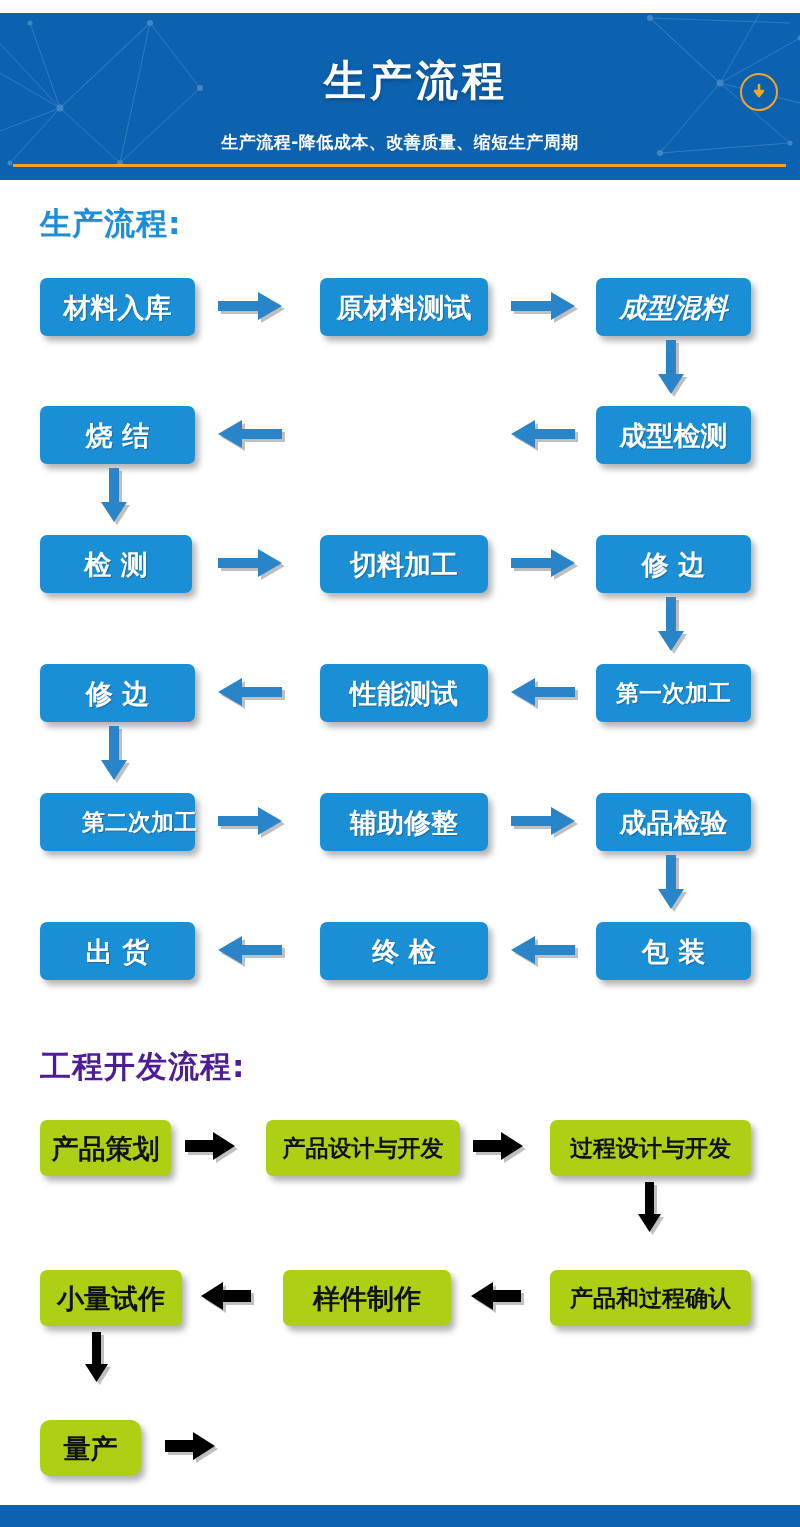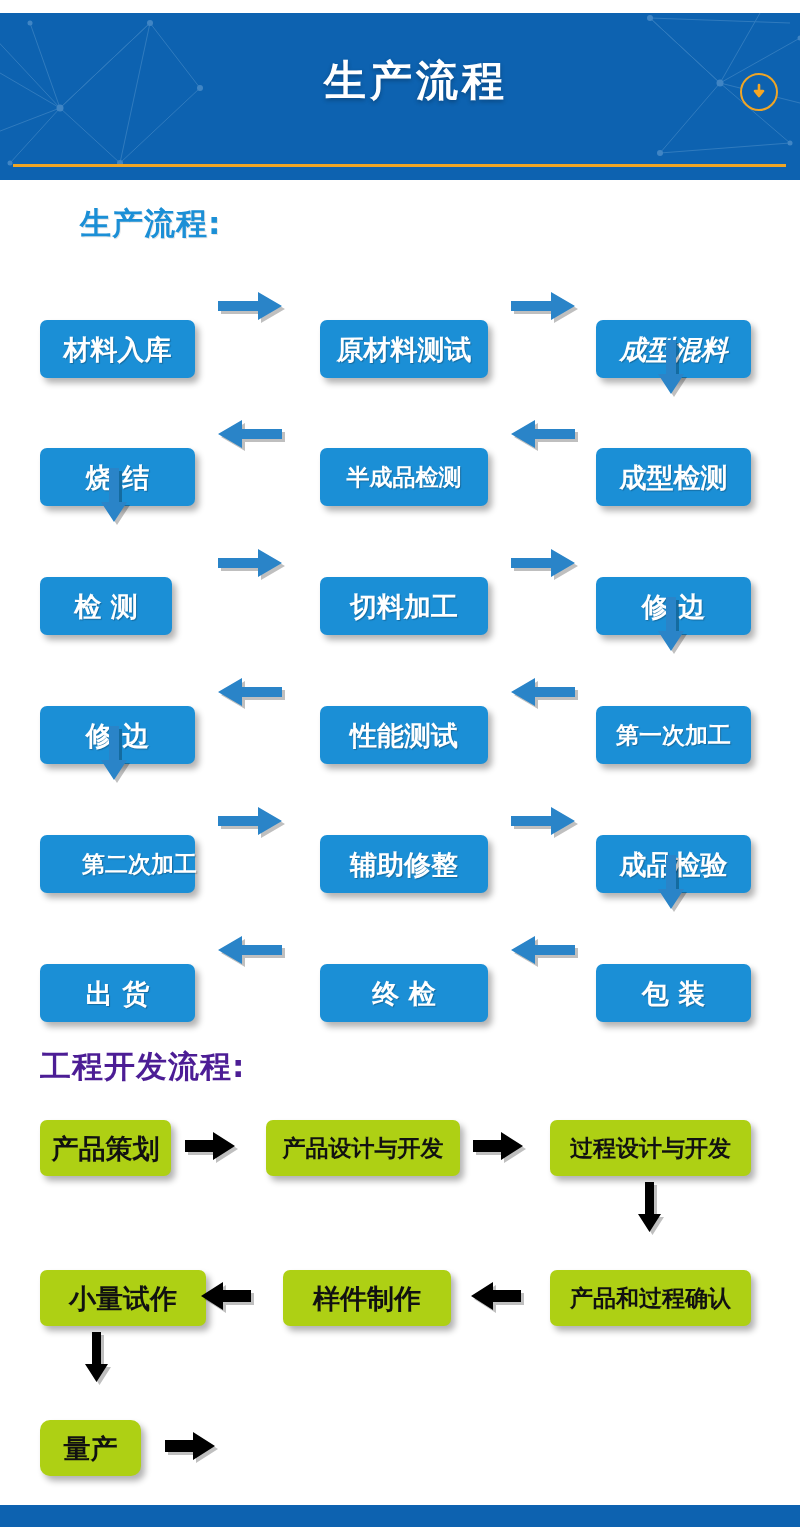--- a/index.html
+++ b/index.html
@@ -53,21 +53,20 @@
   
   .box{
     position:absolute;display:flex;align-items:center;justify-content:center;
     border-radius:7px;box-sizing:border-box;
     font-weight:bold;white-space:nowrap;line-height:1;
   }
   .box.blue{
     background:#1b8fd6;color:#ffffff;font-size:27px;
     box-shadow:4px 5px 6px rgba(0,0,0,.30);
     text-shadow:1px 1px 1px rgba(0,0,0,.25);
-    margin-top:42px;
   }
   .box.green{
     background:#aed014;color:#111111;font-size:27px;
     box-shadow:4px 5px 6px rgba(0,0,0,.30);
   }
   .box.sm{font-size:23px;}
 
   
   .arrow{position:absolute;}
   .arrow svg{display:block;overflow:visible;}
@@ -98,32 +97,33 @@
           <circle cx="30" cy="10" r="2.5"></circle>
         <circle cx="720" cy="70" r="3.5"></circle>
           <circle cx="650" cy="5" r="3"></circle>
         <circle cx="660" cy="140" r="3"></circle>
           <circle cx="790" cy="130" r="2.5"></circle>
         <circle cx="800" cy="25" r="2.5"></circle>
       </g>
     </svg>
 
     <div class="title">生产流程</div>
+    <div class="subtitle">生产流程-降低成本、改善质量、缩短生产周期</div>
     <div class="rule"></div>
 
     <div class="dl-icon">
       <svg width="18" height="18" viewBox="0 0 18 18" aria-hidden="true">
         <path d="M9 2 L9 10 M5 8 L9 13 L13 8 Z" stroke="#f5a623" stroke-width="2.6" fill="#f5a623" stroke-linejoin="round" stroke-linecap="round"></path>
       </svg>
     </div>
   </div>
 
   <div class="card">
 
-    <div class="section-title blue" style="left:27px;top:23px;margin-left:40px;">生产流程:</div>
+    <div class="section-title blue" style="left:27px;top:23px;">生产流程:</div>
 
     <div class="box blue" style="left:27px;top:98px;width:155px;height:58px;">材料入库</div>
     <div class="arrow" style="left:205px;top:112px;">
       <svg width="72" height="32" viewBox="0 0 72 32">
         <g transform="translate(3,3)">
             <path d="M0 9 L40 9 L40 0 L64 14 L40 28 L40 19 L0 19 Z" fill="rgba(0,0,0,.25)"></path>
           </g>
         <path d="M0 9 L40 9 L40 0 L64 14 L40 28 L40 19 L0 19 Z" fill="#2a84c8"></path>
       </svg>
     </div>
@@ -148,49 +148,48 @@
 
     <div class="box blue" style="left:27px;top:226px;width:155px;height:58px;">烧 结</div>
     <div class="arrow" style="left:205px;top:240px;">
       <svg width="72" height="32" viewBox="0 0 72 32">
         <g transform="translate(3,3)">
             <path d="M64 9 L24 9 L24 0 L0 14 L24 28 L24 19 L64 19 Z" fill="rgba(0,0,0,.25)"></path>
           </g>
         <path d="M64 9 L24 9 L24 0 L0 14 L24 28 L24 19 L64 19 Z" fill="#2a84c8"></path>
       </svg>
     </div>
-    <div class="box blue sm" style="left:307px;top:226px;width:168px;height:58px;">半成品检测</div>
     <div class="arrow" style="left:498px;top:240px;">
       <svg width="72" height="32" viewBox="0 0 72 32">
         <g transform="translate(3,3)">
             <path d="M64 9 L24 9 L24 0 L0 14 L24 28 L24 19 L64 19 Z" fill="rgba(0,0,0,.25)"></path>
           </g>
         <path d="M64 9 L24 9 L24 0 L0 14 L24 28 L24 19 L64 19 Z" fill="#2a84c8"></path>
       </svg>
     </div>
     <div class="box blue" style="left:583px;top:226px;width:155px;height:58px;">成型检测</div>
     <div class="arrow" style="left:88px;top:288px;">
       <svg width="34" height="62" viewBox="0 0 34 62">
         <g transform="translate(3,3)">
             <path d="M8 0 L18 0 L18 34 L26 34 L13 54 L0 34 L8 34 Z" fill="rgba(0,0,0,.25)"></path>
           </g>
         <path d="M8 0 L18 0 L18 34 L26 34 L13 54 L0 34 L8 34 Z" fill="#2a84c8"></path>
       </svg>
     </div>
 
-    <div class="box blue" style="left:27px;top:355px;width:132px;height:58px;">检 测</div>
+    <div class="box blue" style="left:27px;top:355px;width:152px;height:58px;">检 测</div>
     <div class="arrow" style="left:205px;top:369px;">
       <svg width="72" height="32" viewBox="0 0 72 32">
         <g transform="translate(3,3)">
             <path d="M0 9 L40 9 L40 0 L64 14 L40 28 L40 19 L0 19 Z" fill="rgba(0,0,0,.25)"></path>
           </g>
         <path d="M0 9 L40 9 L40 0 L64 14 L40 28 L40 19 L0 19 Z" fill="#2a84c8"></path>
       </svg>
     </div>
-    <div class="box blue" style="left:307px;top:355px;width:168px;height:58px;">切料加工</div>
+    <div class="box blue" style="left:307px;top:355px;width:168px;height:58px;border-radius:8px;">切料加工</div>
     <div class="arrow" style="left:498px;top:369px;">
       <svg width="72" height="32" viewBox="0 0 72 32">
         <g transform="translate(3,3)">
             <path d="M0 9 L40 9 L40 0 L64 14 L40 28 L40 19 L0 19 Z" fill="rgba(0,0,0,.25)"></path>
           </g>
         <path d="M0 9 L40 9 L40 0 L64 14 L40 28 L40 19 L0 19 Z" fill="#2a84c8"></path>
       </svg>
     </div>
     <div class="box blue" style="left:583px;top:355px;width:155px;height:58px;">修 边</div>
     <div class="arrow" style="left:645px;top:417px;">
@@ -301,21 +300,21 @@
     <div class="box green sm" style="left:537px;top:940px;width:201px;height:56px;">过程设计与开发</div>
     <div class="arrow" style="left:625px;top:1002px;">
       <svg width="30" height="58" viewBox="0 0 30 58">
         <g transform="translate(3,3)">
             <path d="M7 0 L16 0 L16 32 L23 32 L11.5 50 L0 32 L7 32 Z" fill="rgba(0,0,0,.25)"></path>
           </g>
         <path d="M7 0 L16 0 L16 32 L23 32 L11.5 50 L0 32 L7 32 Z" fill="#000000"></path>
       </svg>
     </div>
 
-    <div class="box green" style="left:27px;top:1090px;width:166px;height:56px;">小量试作</div>
+    <div class="box green" style="left:27px;top:1090px;width:142px;height:56px;">小量试作</div>
     <div class="arrow" style="left:188px;top:1102px;">
       <svg width="60" height="32" viewBox="0 0 60 32">
         <g transform="translate(3,3)">
             <path d="M50 8 L22 8 L22 0 L0 14 L22 28 L22 20 L50 20 Z" fill="rgba(0,0,0,.25)"></path>
           </g>
         <path d="M50 8 L22 8 L22 0 L0 14 L22 28 L22 20 L50 20 Z" fill="#000000"></path>
       </svg>
     </div>
     <div class="box green" style="left:270px;top:1090px;width:168px;height:56px;">样件制作</div>
     <div class="arrow" style="left:458px;top:1102px;">

